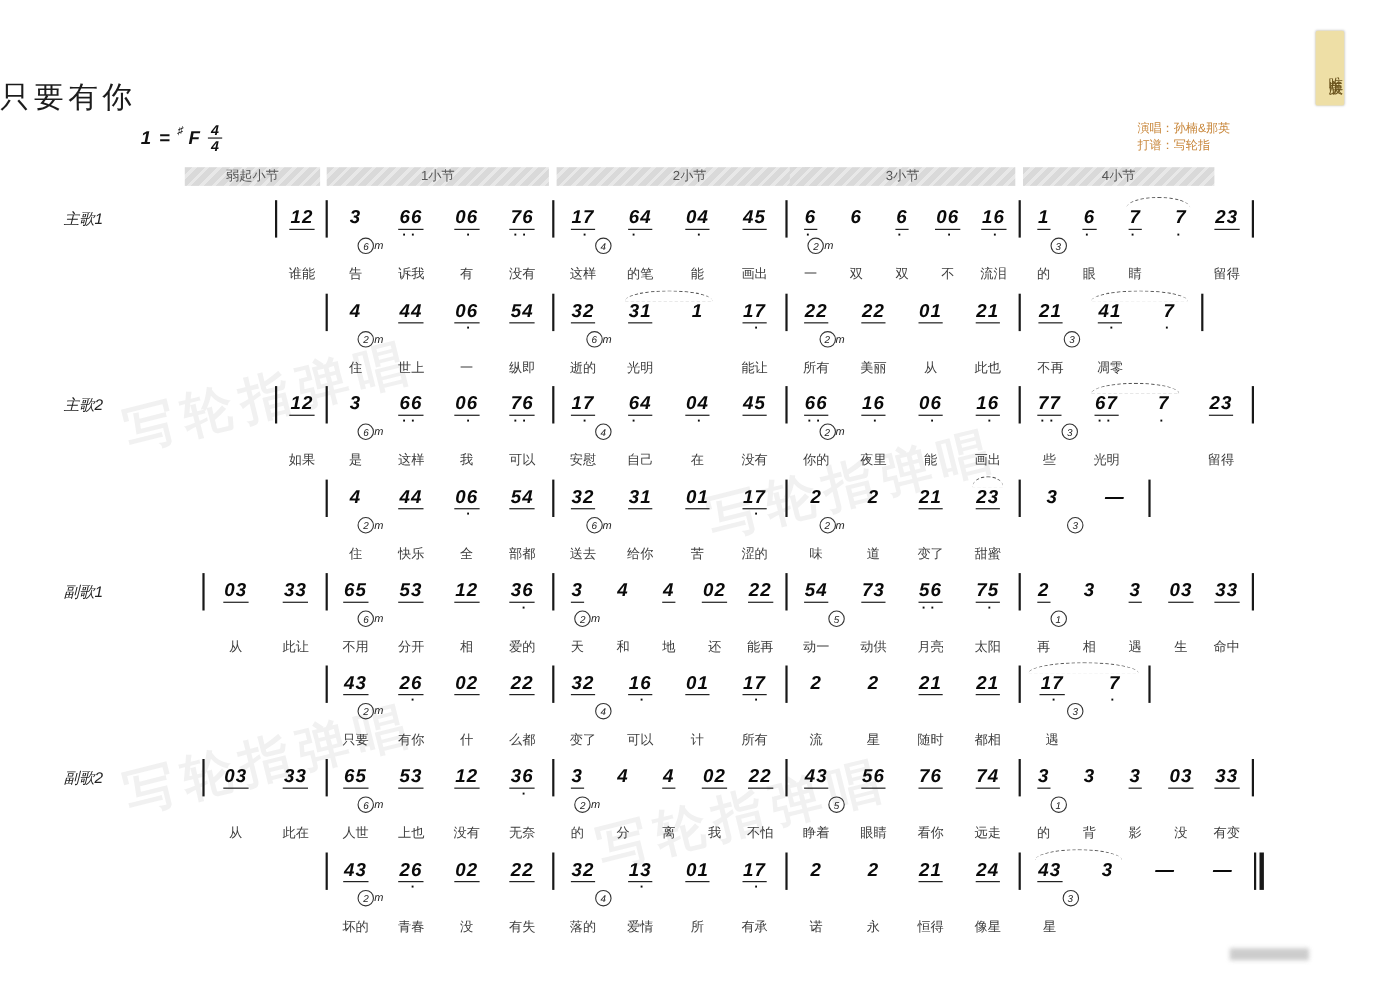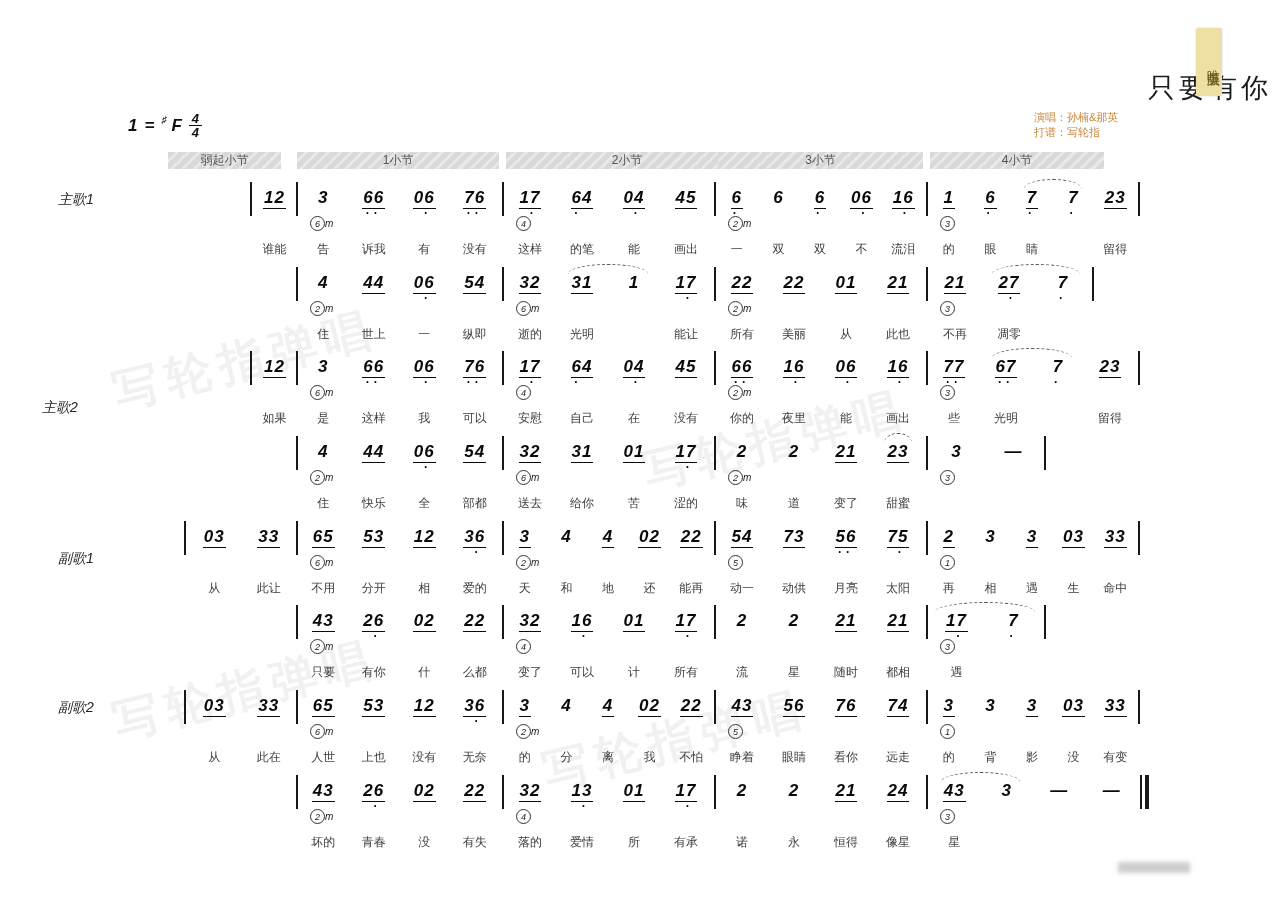--- a/index.html
+++ b/index.html
@@ -1,18 +1,18 @@
 <!DOCTYPE html>
 <html><head>
 <meta charset="utf-8">
 <style>
   html,body{margin:0;padding:0;background:#fff;}
   .page{position:relative;width:1272px;height:908px;background:#ffffff;overflow:hidden;
         font-family:"Liberation Sans","DejaVu Sans",sans-serif;}
-  .title{position:absolute;top:70px;left:0;right:0;text-align:right;
+  .title{position:absolute;top:70px;left:0;right:0;text-align:left;
          font-size:27px;letter-spacing:4px;color:#1c1c1c;}
   .keysig{position:absolute;left:128px;top:112px;font-style:italic;font-size:17px;
           font-weight:600;color:#111;display:flex;align-items:center;gap:7px;}
   .keysig .acc{font-size:10px;position:relative;top:-6px;margin-right:-2px;}
   .frac{display:inline-flex;flex-direction:column;align-items:center;font-weight:700;
         font-size:13px;line-height:13px;font-style:italic;}
   .frac .ftop{border-bottom:1.5px solid #111;padding:0 3px;}
   .credits{position:absolute;left:1034px;top:110px;font-size:11px;line-height:15px;color:#c8863a;}
   .stamp{position:absolute;left:1196px;top:28px;width:26px;height:68px;background:#eedfa6;
          color:#6a531d;writing-mode:vertical-rl;text-orientation:upright;
@@ -22,21 +22,21 @@
            background:repeating-linear-gradient(135deg,#d9d9d9 0 5px,#e8e8e8 5px 8px);
            color:#555;font-size:12px;text-align:center;line-height:17px;}
   .seclabel{position:absolute;font-size:14px;color:#222;font-style:italic;}
   .measure,.pickup{position:absolute;display:flex;height:72px;}
   .cell{flex:1;position:relative;display:flex;justify-content:center;align-items:flex-start;}
   .note{font-size:17px;font-weight:700;font-style:italic;color:#0a0a0a;line-height:20px;
         letter-spacing:1px;padding:0 1px;}
   .note.u{border-bottom:1.7px solid #0a0a0a;}
   .dots{position:absolute;top:23px;left:0;right:0;text-align:center;font-size:12px;line-height:5px;
         color:#0a0a0a;letter-spacing:4px;font-weight:700;}
-  .chord{position:absolute;top:28px;left:12px;right:0;text-align:left;font-size:10px;
+  .chord{position:absolute;top:28px;left:12px;right:0;text-align:right;font-size:10px;
          font-style:italic;color:#222;white-space:nowrap;}
   .chord .cir{display:inline-flex;width:13px;height:13px;border:1px solid #333;border-radius:50%;
               align-items:center;justify-content:center;font-size:9px;font-style:italic;}
   .lyric{position:absolute;top:53px;left:50%;transform:translateX(-50%);font-size:12px;
          color:#3d3d3d;white-space:nowrap;}
   .bar{position:absolute;width:2px;background:#181818;}
   .bar.thick{width:3.5px;}
   .tie{position:absolute;height:9px;border-top:1.6px dashed #555;
        border-radius:50% 50% 0 0/100% 100% 0 0;}
   .wm{position:absolute;font-size:46px;font-weight:bold;color:rgba(40,40,40,.065);
@@ -62,21 +62,21 @@
     </span>
   </div>
 
   <div class="credits">
     <div>演唱：孙楠&amp;那英</div>
     <div>打谱：写轮指</div>
   </div>
 
   <div class="stamp">唯美版</div>
 
-  <div class="colhead" style="left:168px;width:113px">弱起小节</div>
+  <div class="colhead" style="left:168px;width:123px">弱起小节</div>
   <div class="colhead" style="left:297px;width:202px">1小节</div>
   <div class="colhead" style="left:506px;width:242px">2小节</div>
   <div class="colhead" style="left:718px;width:205px">3小节</div>
   <div class="colhead" style="left:930px;width:174px">4小节</div>
 
   <div id="score">
       <div class="seclabel" style="left: 58px; top: 191px;">主歌1</div>
       <div class="bar" style="left: 250px; top: 182px; height: 34px;"></div>
       <div class="pickup" style="left: 253px; top: 188px; width: 43px;">
         <div class="cell">
@@ -251,30 +251,30 @@
         </div>
       </div>
       <div class="measure" style="left: 928px; top: 273px; width: 162px;">
         <div class="tie" style="left: 39.3333%; width: 54.6667%; top: -9px;"></div>
         <div class="cell">
           <span class="note u">21</span>
           <div class="chord"><span class="cir">3</span></div>
           <div class="lyric">不再</div>
         </div>
         <div class="cell">
-          <span class="note u">27</span>
+          <span class="note u">41</span>
           <div class="dots">&nbsp;·</div>
           <div class="lyric">凋零</div>
         </div>
         <div class="cell">
           <span class="note">7</span>
           <div class="dots">·</div>
         </div>
       </div>
-      <div class="seclabel" style="left: 42px; top: 360px; margin-top: 39px;">主歌2</div>
+      <div class="seclabel" style="left: 58px; top: 360px;">主歌2</div>
       <div class="bar" style="left: 250px; top: 351px; height: 34px;"></div>
       <div class="pickup" style="left: 253px; top: 357px; width: 43px;">
         <div class="cell">
           <span class="note u">12</span>
           <div class="lyric">如果</div>
         </div>
       </div>
       <div class="bar" style="left: 296px; top: 351px; height: 34px;"></div>
       <div class="bar" style="left: 502px; top: 351px; height: 34px;"></div>
       <div class="bar" style="left: 714px; top: 351px; height: 34px;"></div>
@@ -436,21 +436,21 @@
       </div>
       <div class="measure" style="left: 928px; top: 442px; width: 114px;">
         <div class="cell">
           <span class="note">3</span>
           <div class="chord"><span class="cir">3</span></div>
         </div>
         <div class="cell">
           <span class="note">—</span>
         </div>
       </div>
-      <div class="seclabel" style="left: 58px; top: 530px; margin-top: 20px;">副歌1</div>
+      <div class="seclabel" style="left: 58px; top: 530px;">副歌1</div>
       <div class="bar" style="left: 184px; top: 521px; height: 34px;"></div>
       <div class="pickup" style="left: 187px; top: 527px; width: 109px;">
         <div class="cell">
           <span class="note u">03</span>
           <div class="lyric">从</div>
         </div>
         <div class="cell">
           <span class="note u">33</span>
           <div class="lyric">此让</div>
         </div>

